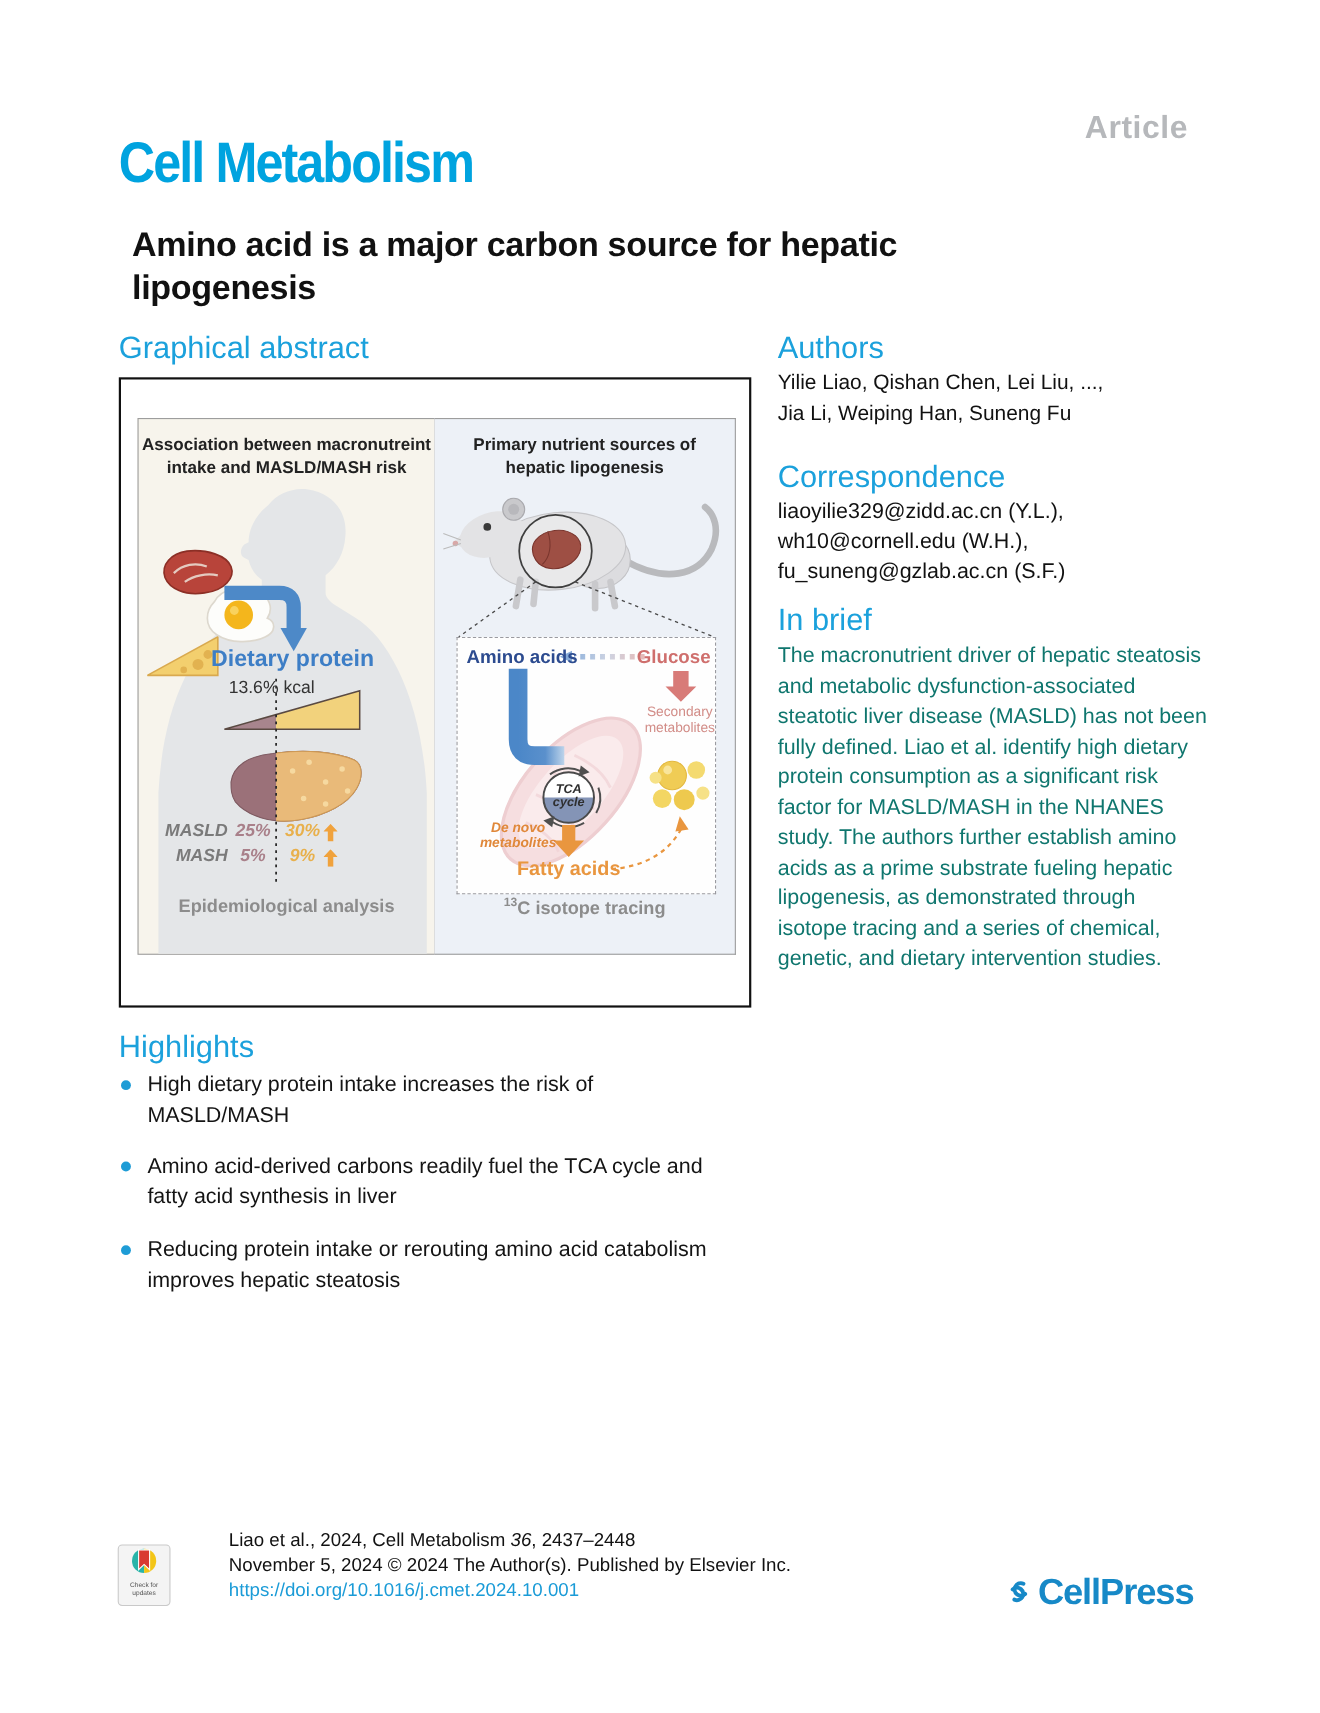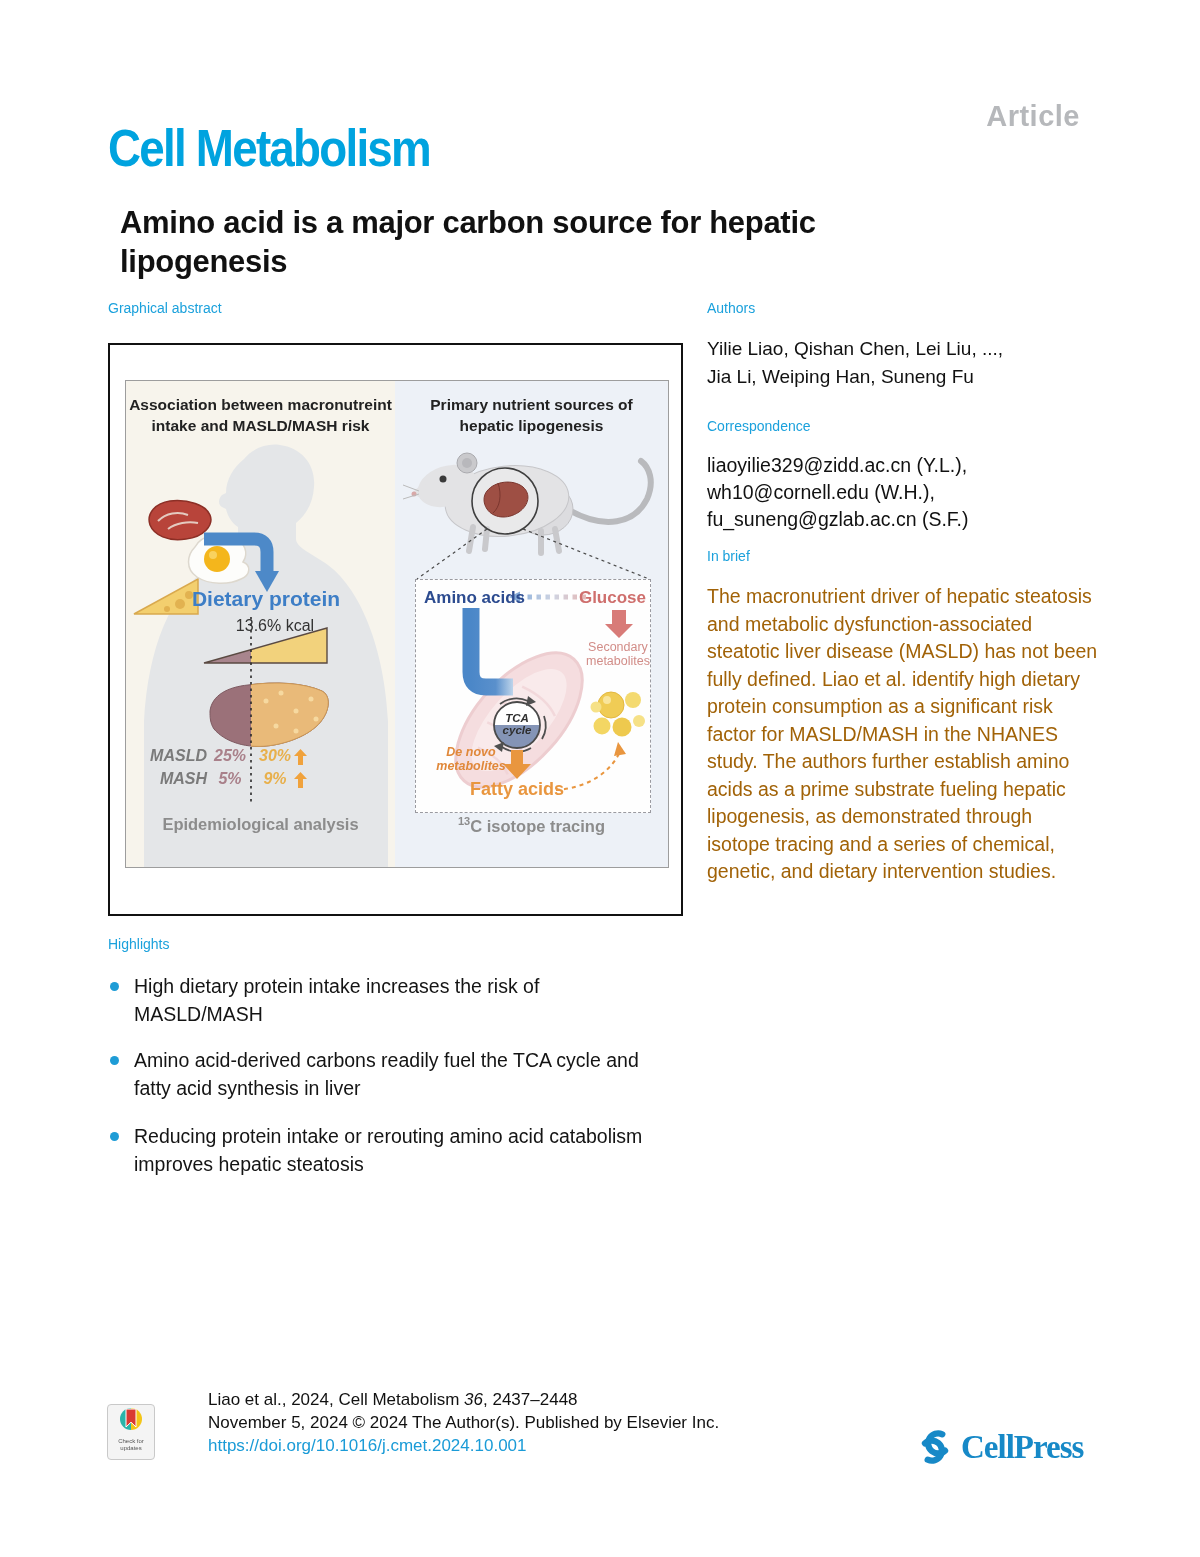--- a/index.html
+++ b/index.html
@@ -8,37 +8,37 @@
   .abs{position:absolute;}
 
   
   .article-label{top:100px;left:0;width:1080px;text-align:right;font-size:29px;font-weight:bold;
                  color:#b6b8bb;letter-spacing:.5px;}
   .journal-logo{top:118px;left:108px;font-size:52px;font-weight:bold;color:#00a3df;
                 letter-spacing:-2px;transform:scaleX(.88);transform-origin:left top;white-space:nowrap;}
   .paper-title{top:192px;left:108px;width:780px;margin:12px;font-size:31px;line-height:1.25;
                font-weight:bold;color:#111;letter-spacing:-.3px;}
 
-  .section-heading{font-size:14px;color:#1ba1dc;font-weight:400;}
+  .section-heading{font-size:28px;color:#1ba1dc;font-weight:400;}
 
   
   .ga-heading{top:300px;left:108px;}
   .ga-box{top:343px;left:108px;width:575px;height:573px;border:2px solid #111;background:#fff;box-sizing:border-box;}
   .panel{position:absolute;top:35px;height:488px;box-sizing:border-box;border:1px solid #9d9d9d;overflow:hidden;}
   .panel-left{left:15px;width:271px;background:#f7f4ec;}
   .panel-right{left:285px;width:274px;background:#edf1f7;border-left:none;}
   .panel svg.fill{position:absolute;left:0;top:0;}
   .panel-title{position:absolute;top:14px;left:0;width:100%;text-align:center;font-weight:bold;
                font-size:15.5px;line-height:1.35;color:#222;}
   .panel-caption{position:absolute;top:434px;left:0;width:100%;text-align:center;font-weight:bold;
                  font-size:16.5px;color:#8c8c8c;}
 
   .dietary-protein{position:absolute;top:206px;left:10px;width:260px;text-align:center;
                    font-size:21px;font-weight:bold;color:#3d7ec6;}
-  .kcal{position:absolute;top:236px;left:0;width:242px;text-align:center;font-size:16px;color:#333;padding-left:28px;}
+  .kcal{position:absolute;top:236px;left:0;width:242px;text-align:center;font-size:16px;color:#333;}
   .stats{position:absolute;top:366px;left:0;width:271px;font-style:italic;font-weight:bold;font-size:16px;}
   .stat-row{position:relative;height:23px;}
   .stat-label{position:absolute;left:23px;width:58px;text-align:right;color:#7a7a7a;}
   .stat-low{position:absolute;left:82px;width:44px;text-align:center;color:#a9808a;}
   .stat-high{position:absolute;left:127px;width:44px;text-align:center;color:#e8b04c;}
   .stat-arrow{position:absolute;left:168px;top:2px;}
 
   
   .dashed-box{position:absolute;left:20px;top:198px;width:236px;height:234px;box-sizing:border-box;
               border:1.5px dashed #9a9aa0;background:#fefefe;overflow:hidden;}
@@ -61,29 +61,29 @@
                       background:#1e9cd6;}
   .hl-item .hl-text{display:block;margin-left:26px;font-size:19.5px;line-height:28px;color:#141414;
                     max-width:545px;}
 
   
   .authors-heading{top:300px;left:707px;}
   .authors-names{top:335px;left:707px;width:400px;font-size:19px;line-height:28px;color:#111;}
   .corr-heading{top:418px;left:707px;}
   .corr-emails{top:452px;left:707px;width:400px;font-size:19.5px;line-height:27px;color:#111;}
   .brief-heading{top:548px;left:707px;}
-  .brief-text{top:583px;left:707px;width:392px;font-size:19.5px;line-height:27.5px;color:#a16207;}
+  .brief-text{top:583px;left:707px;width:392px;font-size:19.5px;line-height:27.5px;color:#0f766e;}
 
   
   .update-badge{top:1404px;left:107px;width:46px;height:54px;background:#f4f4f4;border:1px solid #c9c9c9;
                 border-radius:4px;text-align:center;cursor:pointer;}
   .update-text{font-size:6px;line-height:6.5px;color:#555;margin-top:1px;}
   .foot-text{left:208px;font-size:17px;line-height:23px;color:#111;}
   .foot-doi{color:#1a9bd7;text-decoration:none;}
-  .cellpress{top:1422px;left:915px;width:170px;height:50px;display:flex;align-items:center;gap:6px;font-family:Liberation Serif, serif;}
+  .cellpress{top:1422px;left:915px;width:170px;height:50px;display:flex;align-items:center;gap:6px;}
   .cellpress-word{font-size:33px;font-weight:bold;color:#1789c7;letter-spacing:-1px;}
 </style>
 </head>
 <body>
 
 <div class="page">
 
   <div class="abs article-label">Article</div>
   <div class="abs journal-logo">Cell Metabolism</div>
   <h1 class="abs paper-title">Amino acid is a major carbon source for hepatic lipogenesis</h1>

